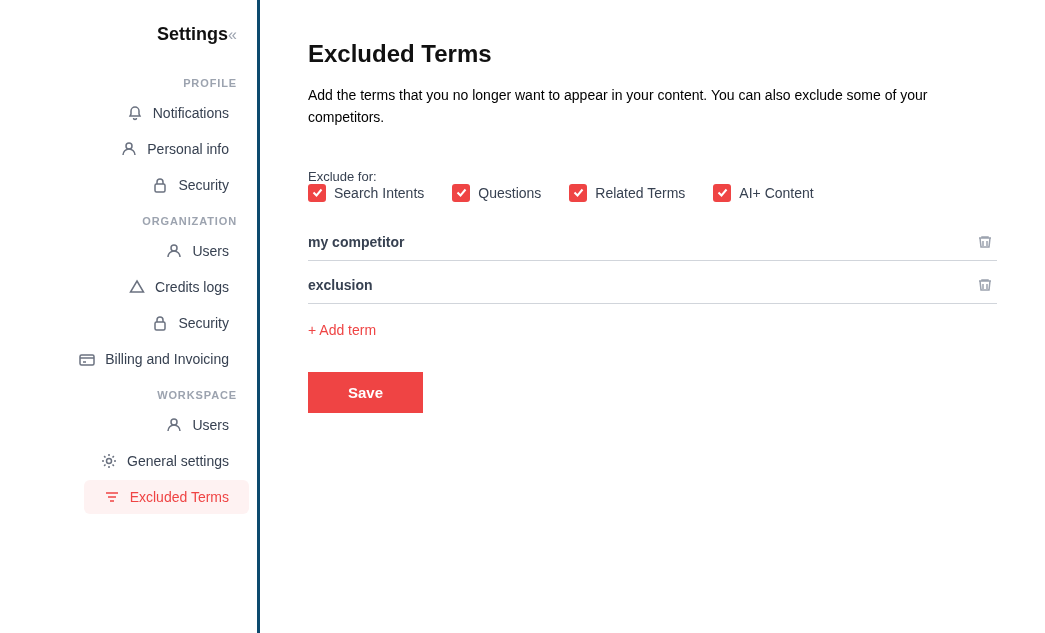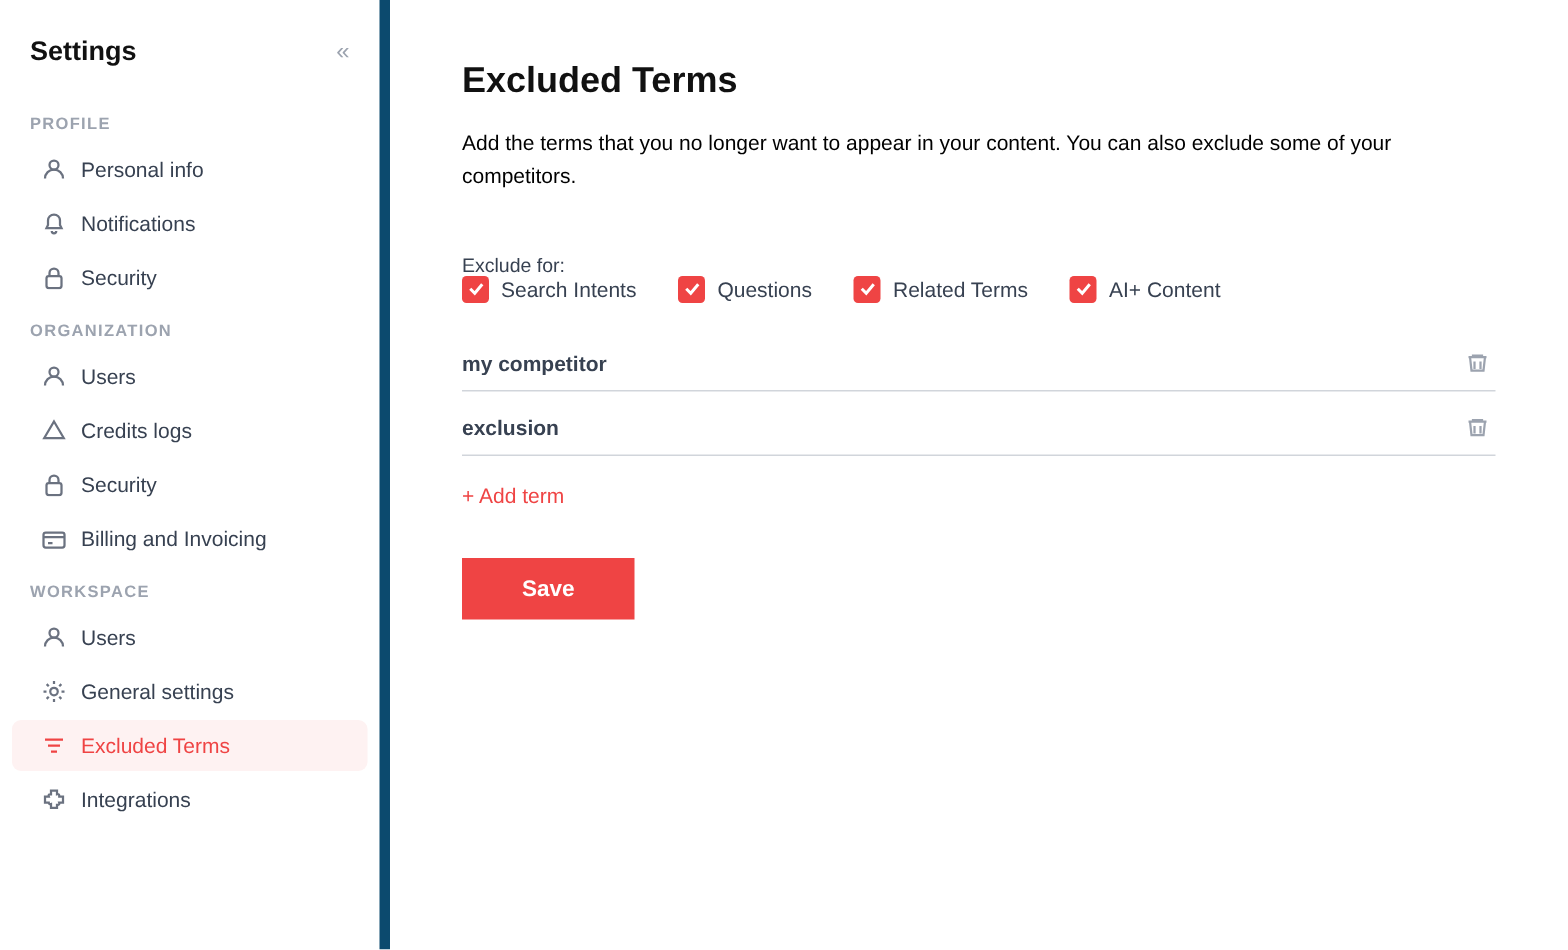--- a/index.html
+++ b/index.html
@@ -2,26 +2,27 @@
 <html><head>
   <meta charset="utf-8">
   <style>
     * { box-sizing: border-box; margin: 0; padding: 0; }
     body { font-family: -apple-system, BlinkMacSystemFont, 'Segoe UI', sans-serif; font-size: 14px; color: #333; background: #fff; display: flex; height: 633px; overflow: hidden; }
 
     
     .sidebar {
       width: 260px;
       min-width: 260px;
-      border-right: 7px solid #0c4a6e;
+      border-right: 3px solid #0c4a6e;
       display: flex;
       flex-direction: column;
       padding: 0;
       height: 100%;
       overflow-y: auto;
+      align-items: flex-end;
     }
     .sidebar-header {
       display: flex;
       align-items: center;
       justify-content: space-between;
       padding: 24px 20px 20px 20px;
     }
     .sidebar-title {
       font-size: 18px;
       font-weight: 600;
@@ -187,34 +188,34 @@
   <div class="sidebar-header">
     <span class="sidebar-title">Settings</span>
     <span class="collapse-icon">«</span>
   </div>
 
   <div class="sidebar-section-label">PROFILE</div>
 
   <div class="sidebar-item">
     <span class="item-icon">
       <svg viewBox="0 0 16 16" fill="none" stroke="currentColor" stroke-width="1.5" width="16" height="16">
+        <path d="M8 2a4 4 0 0 1 4 4v3l1 2H3l1-2V6a4 4 0 0 1 4-4z"></path>
+        <path d="M6.5 13a1.5 1.5 0 0 0 3 0"></path>
+      </svg>
+    </span>
+    <span class="item-label">Notifications</span>
+  </div>
+  <div class="sidebar-item">
+    <span class="item-icon">
+      <svg viewBox="0 0 16 16" fill="none" stroke="currentColor" stroke-width="1.5" width="16" height="16">
         <circle cx="8" cy="5" r="3"></circle>
         <path d="M2 14c0-3.3 2.7-6 6-6s6 2.7 6 6"></path>
       </svg>
     </span>
     <span class="item-label">Personal info</span>
-  </div>
-  <div class="sidebar-item">
-    <span class="item-icon">
-      <svg viewBox="0 0 16 16" fill="none" stroke="currentColor" stroke-width="1.5" width="16" height="16">
-        <path d="M8 2a4 4 0 0 1 4 4v3l1 2H3l1-2V6a4 4 0 0 1 4-4z"></path>
-        <path d="M6.5 13a1.5 1.5 0 0 0 3 0"></path>
-      </svg>
-    </span>
-    <span class="item-label">Notifications</span>
   </div>
   <div class="sidebar-item">
     <span class="item-icon">
       <svg viewBox="0 0 16 16" fill="none" stroke="currentColor" stroke-width="1.5" width="16" height="16">
         <rect x="3" y="7" width="10" height="8" rx="1.5"></rect>
         <path d="M5 7V5a3 3 0 0 1 6 0v2"></path>
       </svg>
     </span>
     <span class="item-label">Security</span>
   </div>
@@ -278,28 +279,20 @@
     </span>
     <span class="item-label">General settings</span>
   </div>
   <div class="sidebar-item active">
     <span class="item-icon" style="color:#ef4444;">
       <svg viewBox="0 0 16 16" fill="none" stroke="currentColor" stroke-width="1.5" width="16" height="16">
         <path d="M2 4h12M4 8h8M6 12h4"></path>
       </svg>
     </span>
     <span class="item-label" style="color:#ef4444;">Excluded Terms</span>
-  </div>
-  <div class="sidebar-item">
-    <span class="item-icon">
-      <svg viewBox="0 0 16 16" fill="none" stroke="currentColor" stroke-width="1.5" width="16" height="16">
-        <path d="M6 2h4v2.5c.8-.3 1.5 0 1.5.8V6H14v4h-2.5c.3.8 0 1.5-.8 1.5H10v2H6v-2.5c-.8.3-1.5 0-1.5-.8V10H2V6h2.5c-.3-.8 0-1.5.8-1.5H6V2z"></path>
-      </svg>
-    </span>
-    <span class="item-label">Integrations</span>
   </div>
 </div>
 
 <div class="main">
   <h1 class="page-title">Excluded Terms</h1>
   <p class="page-desc">Add the terms that you no longer want to appear in your content. You can also exclude some of your competitors.</p>
 
   <div class="exclude-label">Exclude for:</div>
 
   <div class="checkboxes-row">

